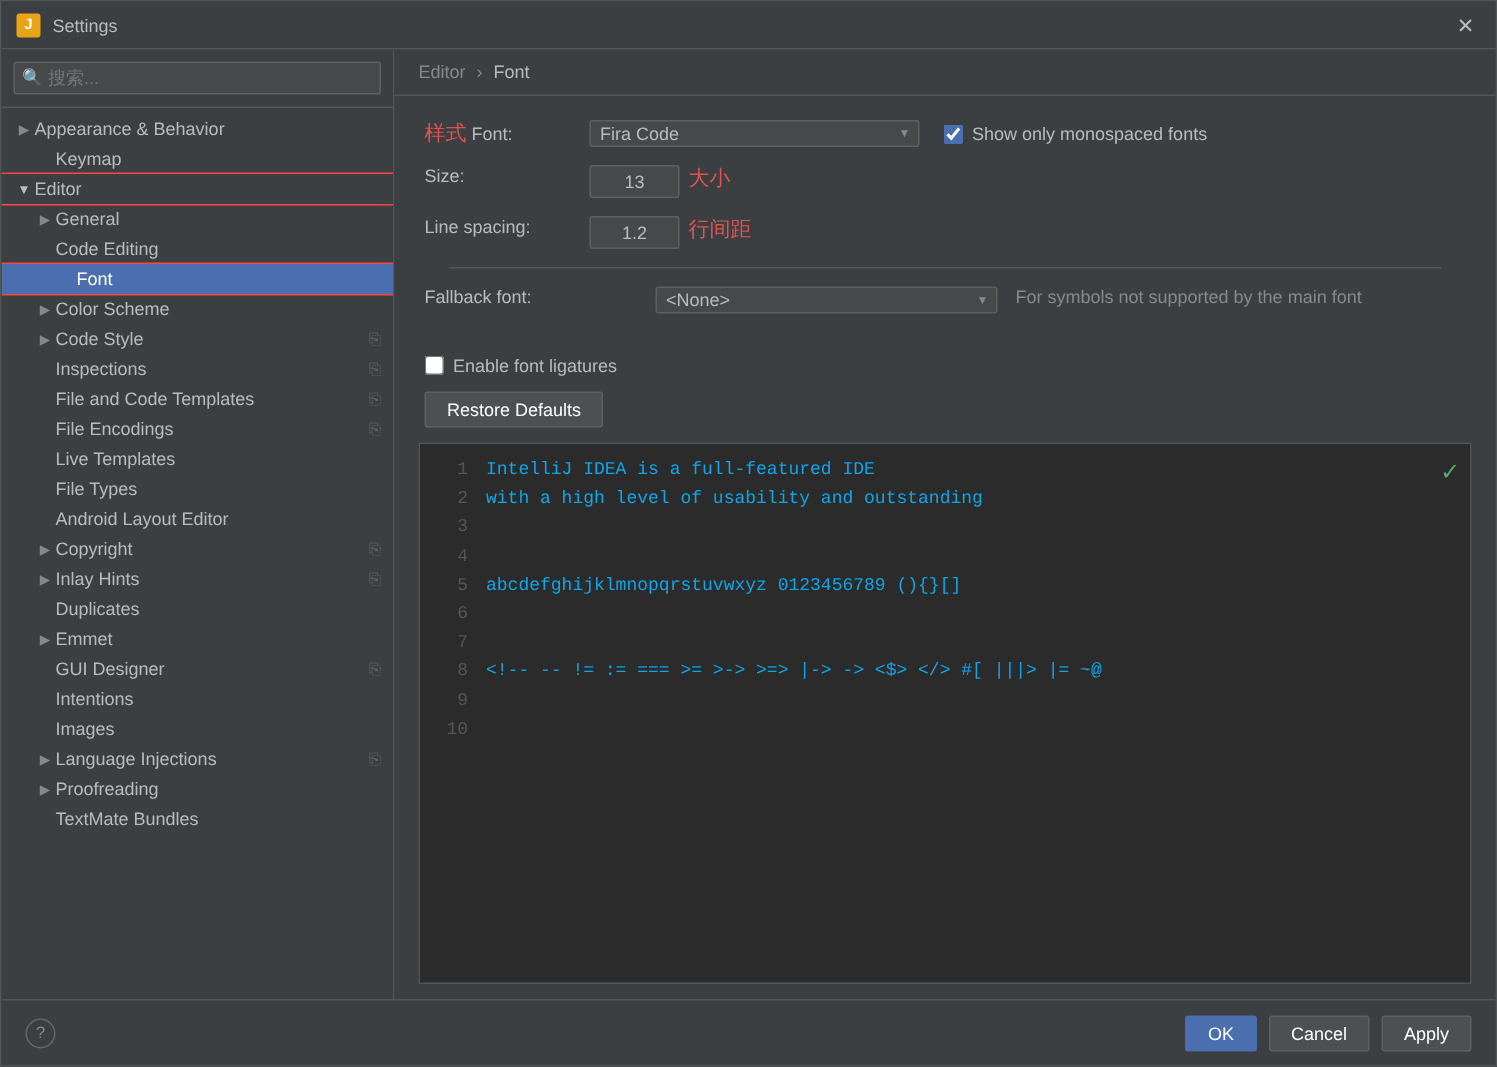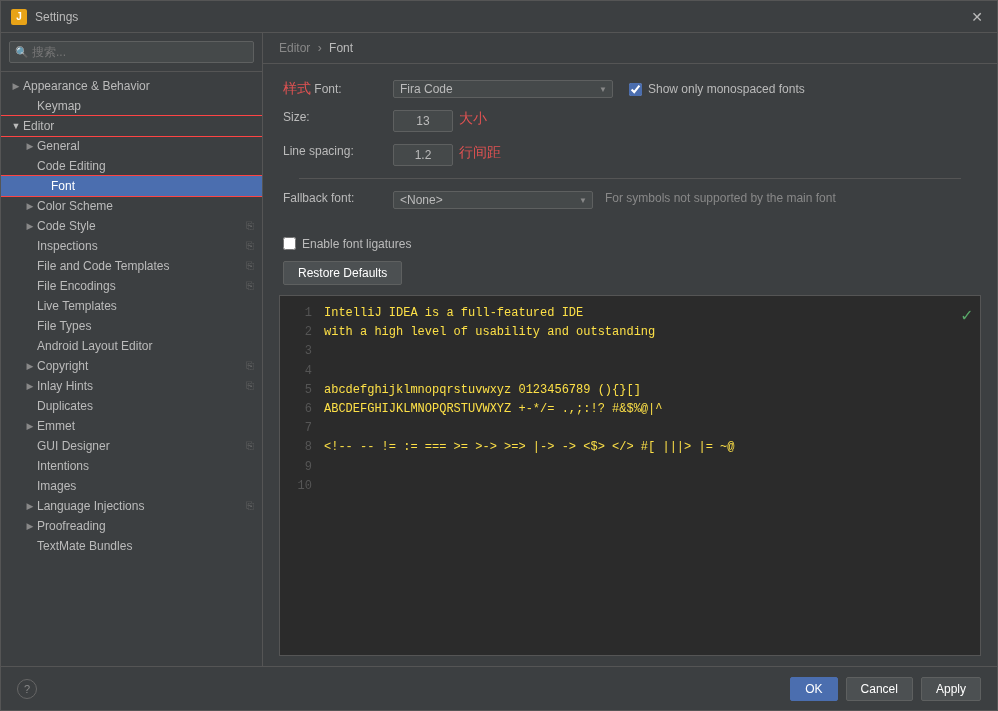--- a/index.html
+++ b/index.html
@@ -227,21 +227,22 @@
       background: #45494a;
       border: 1px solid #5e6060;
       color: #bbbbbb;
       padding: 3px 6px;
       font-size: 12px;
       outline: none;
       border-radius: 2px;
       text-align: center;
     }
     .fallback-dropdown {
-      width: 200px;
+      width: 228px;
+      margin-left: 44px;
     }
     .fallback-hint {
       margin-left: 12px;
       color: #888;
       font-size: 12px;
     }
     .divider-line {
       height: 1px;
       background: #555;
       margin: 4px 16px 12px 16px;
@@ -296,21 +297,21 @@
       display: flex;
     }
     .line-num {
       width: 24px;
       text-align: right;
       color: #555;
       margin-right: 12px;
       flex-shrink: 0;
       user-select: none;
     }
-    .code-text { color: #fde047; }
+    .code-text { color: #0ea5e9; }
     .footer-bar {
       height: 44px;
       border-top: 1px solid #555;
       display: flex;
       align-items: center;
       justify-content: space-between;
       padding: 0 16px;
       flex-shrink: 0;
       background: #3c3f41;
     }
@@ -569,21 +570,20 @@
           <div class="code-line">
             <span class="line-num">4</span>
             <span class="code-text">&nbsp;</span>
           </div>
           <div class="code-line">
             <span class="line-num">5</span>
             <span class="code-text">abcdefghijklmnopqrstuvwxyz 0123456789 (){}[]</span>
           </div>
           <div class="code-line">
             <span class="line-num">6</span>
-            <span class="code-text">ABCDEFGHIJKLMNOPQRSTUVWXYZ +-*/= .,;:!? #&amp;$%@|^</span>
           </div>
           <div class="code-line">
             <span class="line-num">7</span>
             <span class="code-text">&nbsp;</span>
           </div>
           <div class="code-line">
             <span class="line-num">8</span>
             <span class="code-text">&lt;!-- -- != := === &gt;= &gt;-&gt; &gt;=&gt; |-&gt; -&gt; &lt;$&gt; &lt;/&gt; #[ |||&gt; |= ~@</span>
           </div>
           <div class="code-line">

